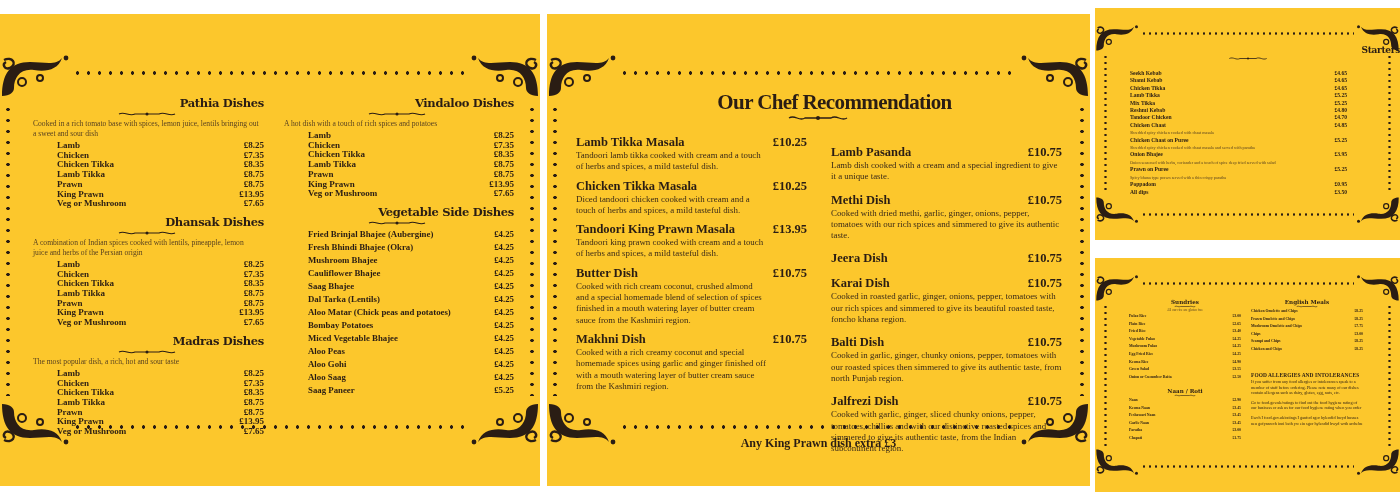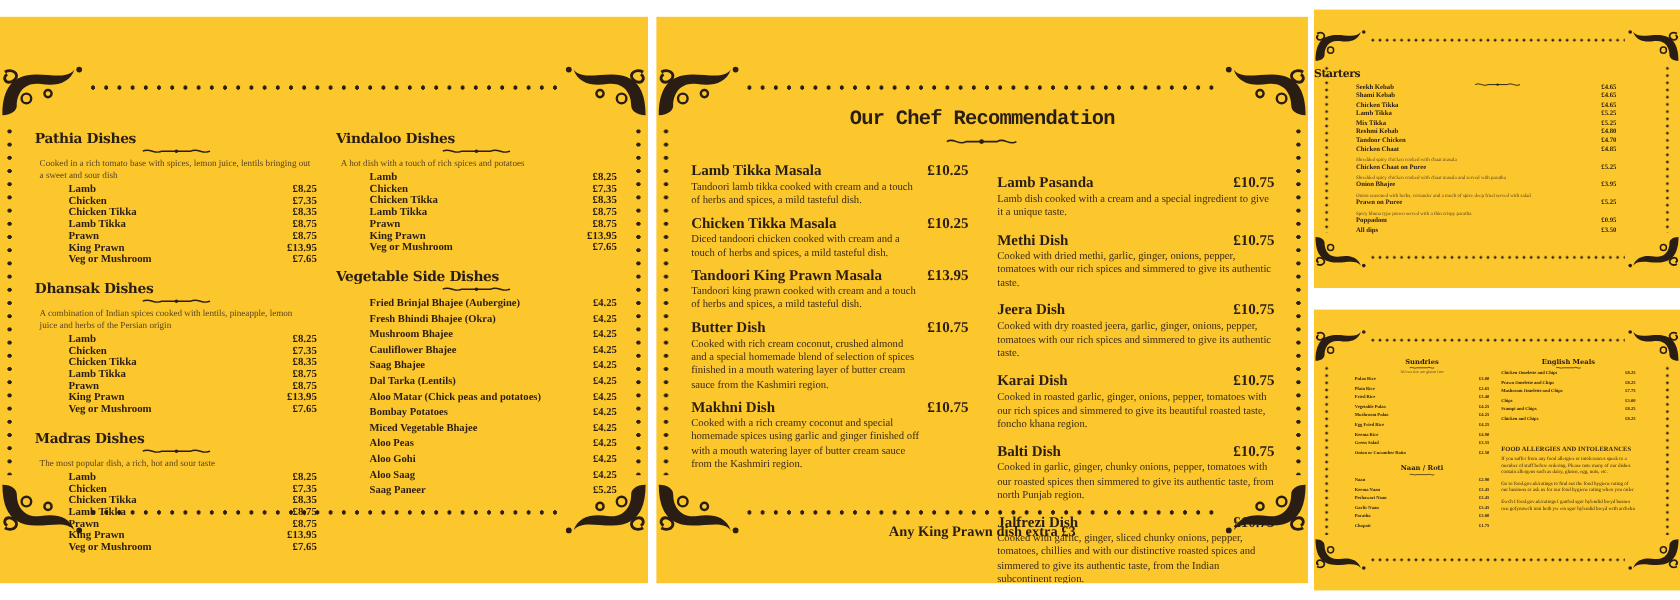--- a/index.html
+++ b/index.html
@@ -27,40 +27,40 @@
   .small .corner { width: 44px; height: 28px; }
   .corner svg { width: 100%; height: 100%; display: block; }
   .tl { left: 0; top: 40px; }
   .tr { right: 0; top: 40px; transform: scaleX(-1); }
   .bl { left: 0; bottom: 40px; transform: scaleY(-1); }
   .br { right: 0; bottom: 40px; transform: scale(-1,-1); }
   .small .tl, .small .tr { top: 16px; }
   .small .bl, .small .br { bottom: 16px; }
 
   
-  .sec-title { text-align: left; font-family: "DejaVu Serif", serif; font-weight: bold;
-    font-size: 11.5px; letter-spacing: -0.3px; color: #2a1d14; margin-top: 12px; }
+  .sec-title { text-align: right; font-family: "DejaVu Serif", serif; font-weight: bold;
+    font-size: 11.5px; letter-spacing: -0.3px; color: #2a1d14; }
   .flourish { display: block; margin: 1px auto 2px; width: 60px; height: 6px; }
   .sec-desc { text-align: left; font-family: "Liberation Serif", serif; font-size: 7.6px;
     color: #5a4320; line-height: 10px; padding: 0 4px; }
   .rows { margin-top: 2px; }
   .row { display: flex; justify-content: space-between; font-family: "Liberation Serif", serif;
     font-weight: bold; font-size: 9px; line-height: 9.7px; color: #2a1d14; padding-left: 28px; }
   .row .price { text-align: right; }
   .veg .row { line-height: 13px; font-size: 8.8px; }
 
   
   .col { position: absolute; }
   #p1 .c1 { left: 29px; top: 82px; width: 235px; }
   #p1 .c2 { left: 280px; top: 82px; width: 234px; }
   .sec { margin-bottom: 6px; }
 
   
-  #p2 .main-title { position: absolute; left: 0; width: 100%; top: 76px; text-align: center;
-    font-family: Liberation Mono, monospace; font-weight: bold; font-size: 17px; letter-spacing: -0.6px; }
+  #p2 .main-title { position: absolute; left: 16px; width: 100%; top: 76px; text-align: center;
+    font-family: Liberation Serif, serif; font-weight: bold; font-size: 21px; letter-spacing: -0.6px; }
   #p2 .main-flourish { position: absolute; left: 240px; top: 100px; width: 62px; height: 8px; }
   .dish { margin-bottom: 6px; }
   .dish-head { display: flex; justify-content: space-between; font-family: "Liberation Serif", serif;
     font-weight: bold; font-size: 12.5px; line-height: 15px; }
   .dish-desc { font-family: "Liberation Serif", serif; font-size: 8.9px; line-height: 11.3px; color: #3a2a18; }
   #p2 .lc { position: absolute; left: 29px; top: 121px; width: 231px; }
   #p2 .lc .dish-desc { width: 190px; }
   #p2 .rc { position: absolute; left: 284px; top: 121px; width: 231px; }
   #p2 .rc .dish { margin-bottom: 2px; margin-top: 10px; }
   #p2 .footer { position: absolute; left: 0; width: 100%; top: 422px; text-align: center;
@@ -452,21 +452,20 @@
           <span>Methi Dish</span>
           <span>£10.75</span>
         </div>
       <div class="dish-desc">Cooked with dried methi, garlic, ginger, onions, pepper, tomatoes with our rich spices and simmered to give its authentic taste.</div>
     </div>
     <div class="dish">
       <div class="dish-head">
           <span>Jeera Dish</span>
           <span>£10.75</span>
         </div>
-      <div class="dish-desc">Cooked with dry roasted jeera, garlic, ginger, onions, pepper, tomatoes with our rich spices and simmered to give its authentic taste.</div>
     </div>
     <div class="dish">
       <div class="dish-head">
           <span>Karai Dish</span>
           <span>£10.75</span>
         </div>
       <div class="dish-desc">Cooked in roasted garlic, ginger, onions, pepper, tomatoes with our rich spices and simmered to give its beautiful roasted taste, foncho khana region.</div>
     </div>
     <div class="dish">
       <div class="dish-head">

